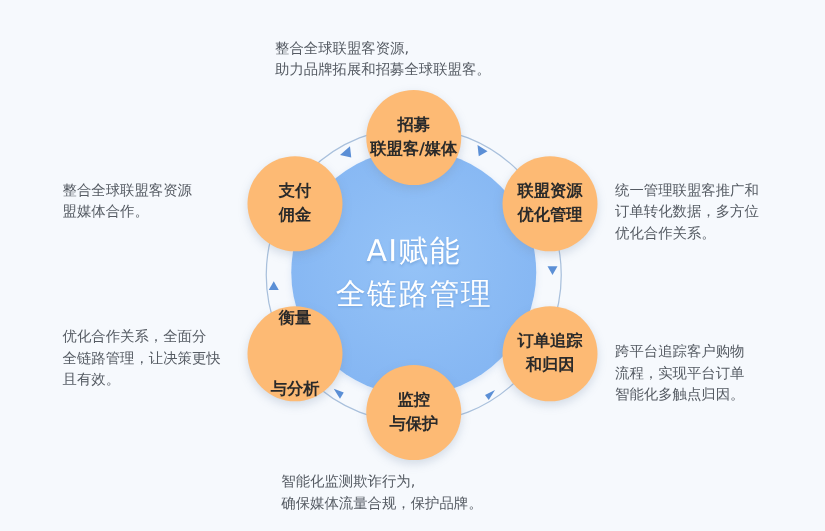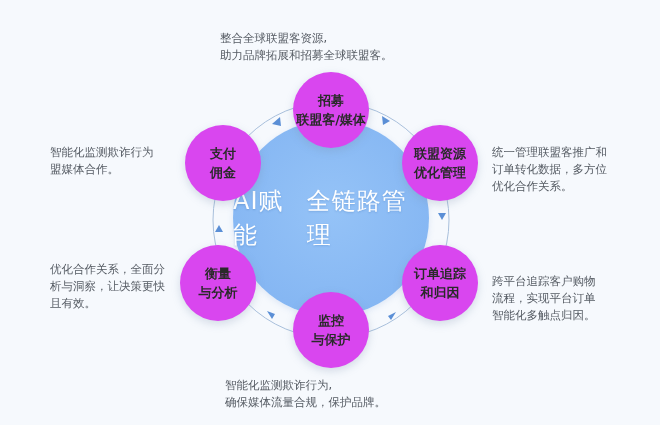--- a/index.html
+++ b/index.html
@@ -7,27 +7,27 @@
     width:660px; height:425px; overflow:hidden;
     background:#f6f9fd;
     font-family:"DejaVu Sans","Liberation Sans",sans-serif;
     position:relative;
   }
   .ring-svg { position:absolute; left:0; top:0; width:660px; height:425px; }
   .hub {
     position:absolute; left:233px; top:120px; width:196px; height:196px;
     border-radius:50%;
     background:radial-gradient(circle at 50% 45%, #95c3f7 0%, #86b7f3 70%, #7fb2f1 100%);
-    display:flex; flex-direction:row; align-items:center; justify-content:center;
+    display:flex; flex-direction:column; align-items:center; justify-content:center;
     color:#ffffff; box-shadow:0 2px 6px rgba(80,130,200,0.15);
   }
   .hub-line { font-size:24px; line-height:34px; letter-spacing:1px; text-shadow:0 1px 2px rgba(40,90,160,0.25); }
   .node {
     position:absolute; width:76px; height:76px; border-radius:50%;
-    background:#d946ef;
+    background:#fdba74;
     box-shadow:0 3px 8px rgba(120,140,170,0.28);
     display:flex; flex-direction:column; align-items:center; justify-content:center;
     color:#2a2a2a; font-size:13px; line-height:19px; font-weight:bold; text-align:center;
   }
   .desc {
     position:absolute; color:#555b63; font-size:11.5px; line-height:17px;
   }
   .desc.center { }
 </style>
 </head>
@@ -70,25 +70,25 @@
   <span>优化管理</span>
 </div>
 <div class="node" style="left:402px; top:245px;">
   <span>订单追踪</span>
   <span>和归因</span>
 </div>
 <div class="node" style="left:293px; top:292px;">
   <span>监控</span>
   <span>与保护</span>
 </div>
-<div class="node" style="left:180px; top:245px;">
+<div class="node" style="left:198px; top:245px;justify-content:space-between;">
   <span>衡量</span>
   <span>与分析</span>
 </div>
-<div class="node" style="left:185px; top:125px;">
+<div class="node" style="left:198px; top:125px;">
   <span>支付</span>
   <span>佣金</span>
 </div>
 
 <div class="desc center" style="left:220px; top:30px; width:222px;">
   <div>整合全球联盟客资源,</div>
   <div>助力品牌拓展和招募全球联盟客。</div>
 </div>
 
 <div class="desc" style="left:492px; top:144px; width:140px;">
@@ -103,20 +103,20 @@
   <div>智能化多触点归因。</div>
 </div>
 
 <div class="desc center" style="left:225px; top:377px; width:212px;">
   <div>智能化监测欺诈行为,</div>
   <div>确保媒体流量合规，保护品牌。</div>
 </div>
 
 <div class="desc" style="left:50px; top:261px; width:130px;">
   <div>优化合作关系，全面分</div>
-  <div>析与洞察，让决策更快</div>
+  <div>全链路管理，让决策更快</div>
   <div>且有效。</div>
 </div>
 
 <div class="desc" style="left:50px; top:144px; width:130px;">
-  <div>智能化监测欺诈行为</div>
+  <div>整合全球联盟客资源</div>
   <div>盟媒体合作。</div>
 </div>
 
 </body></html>

